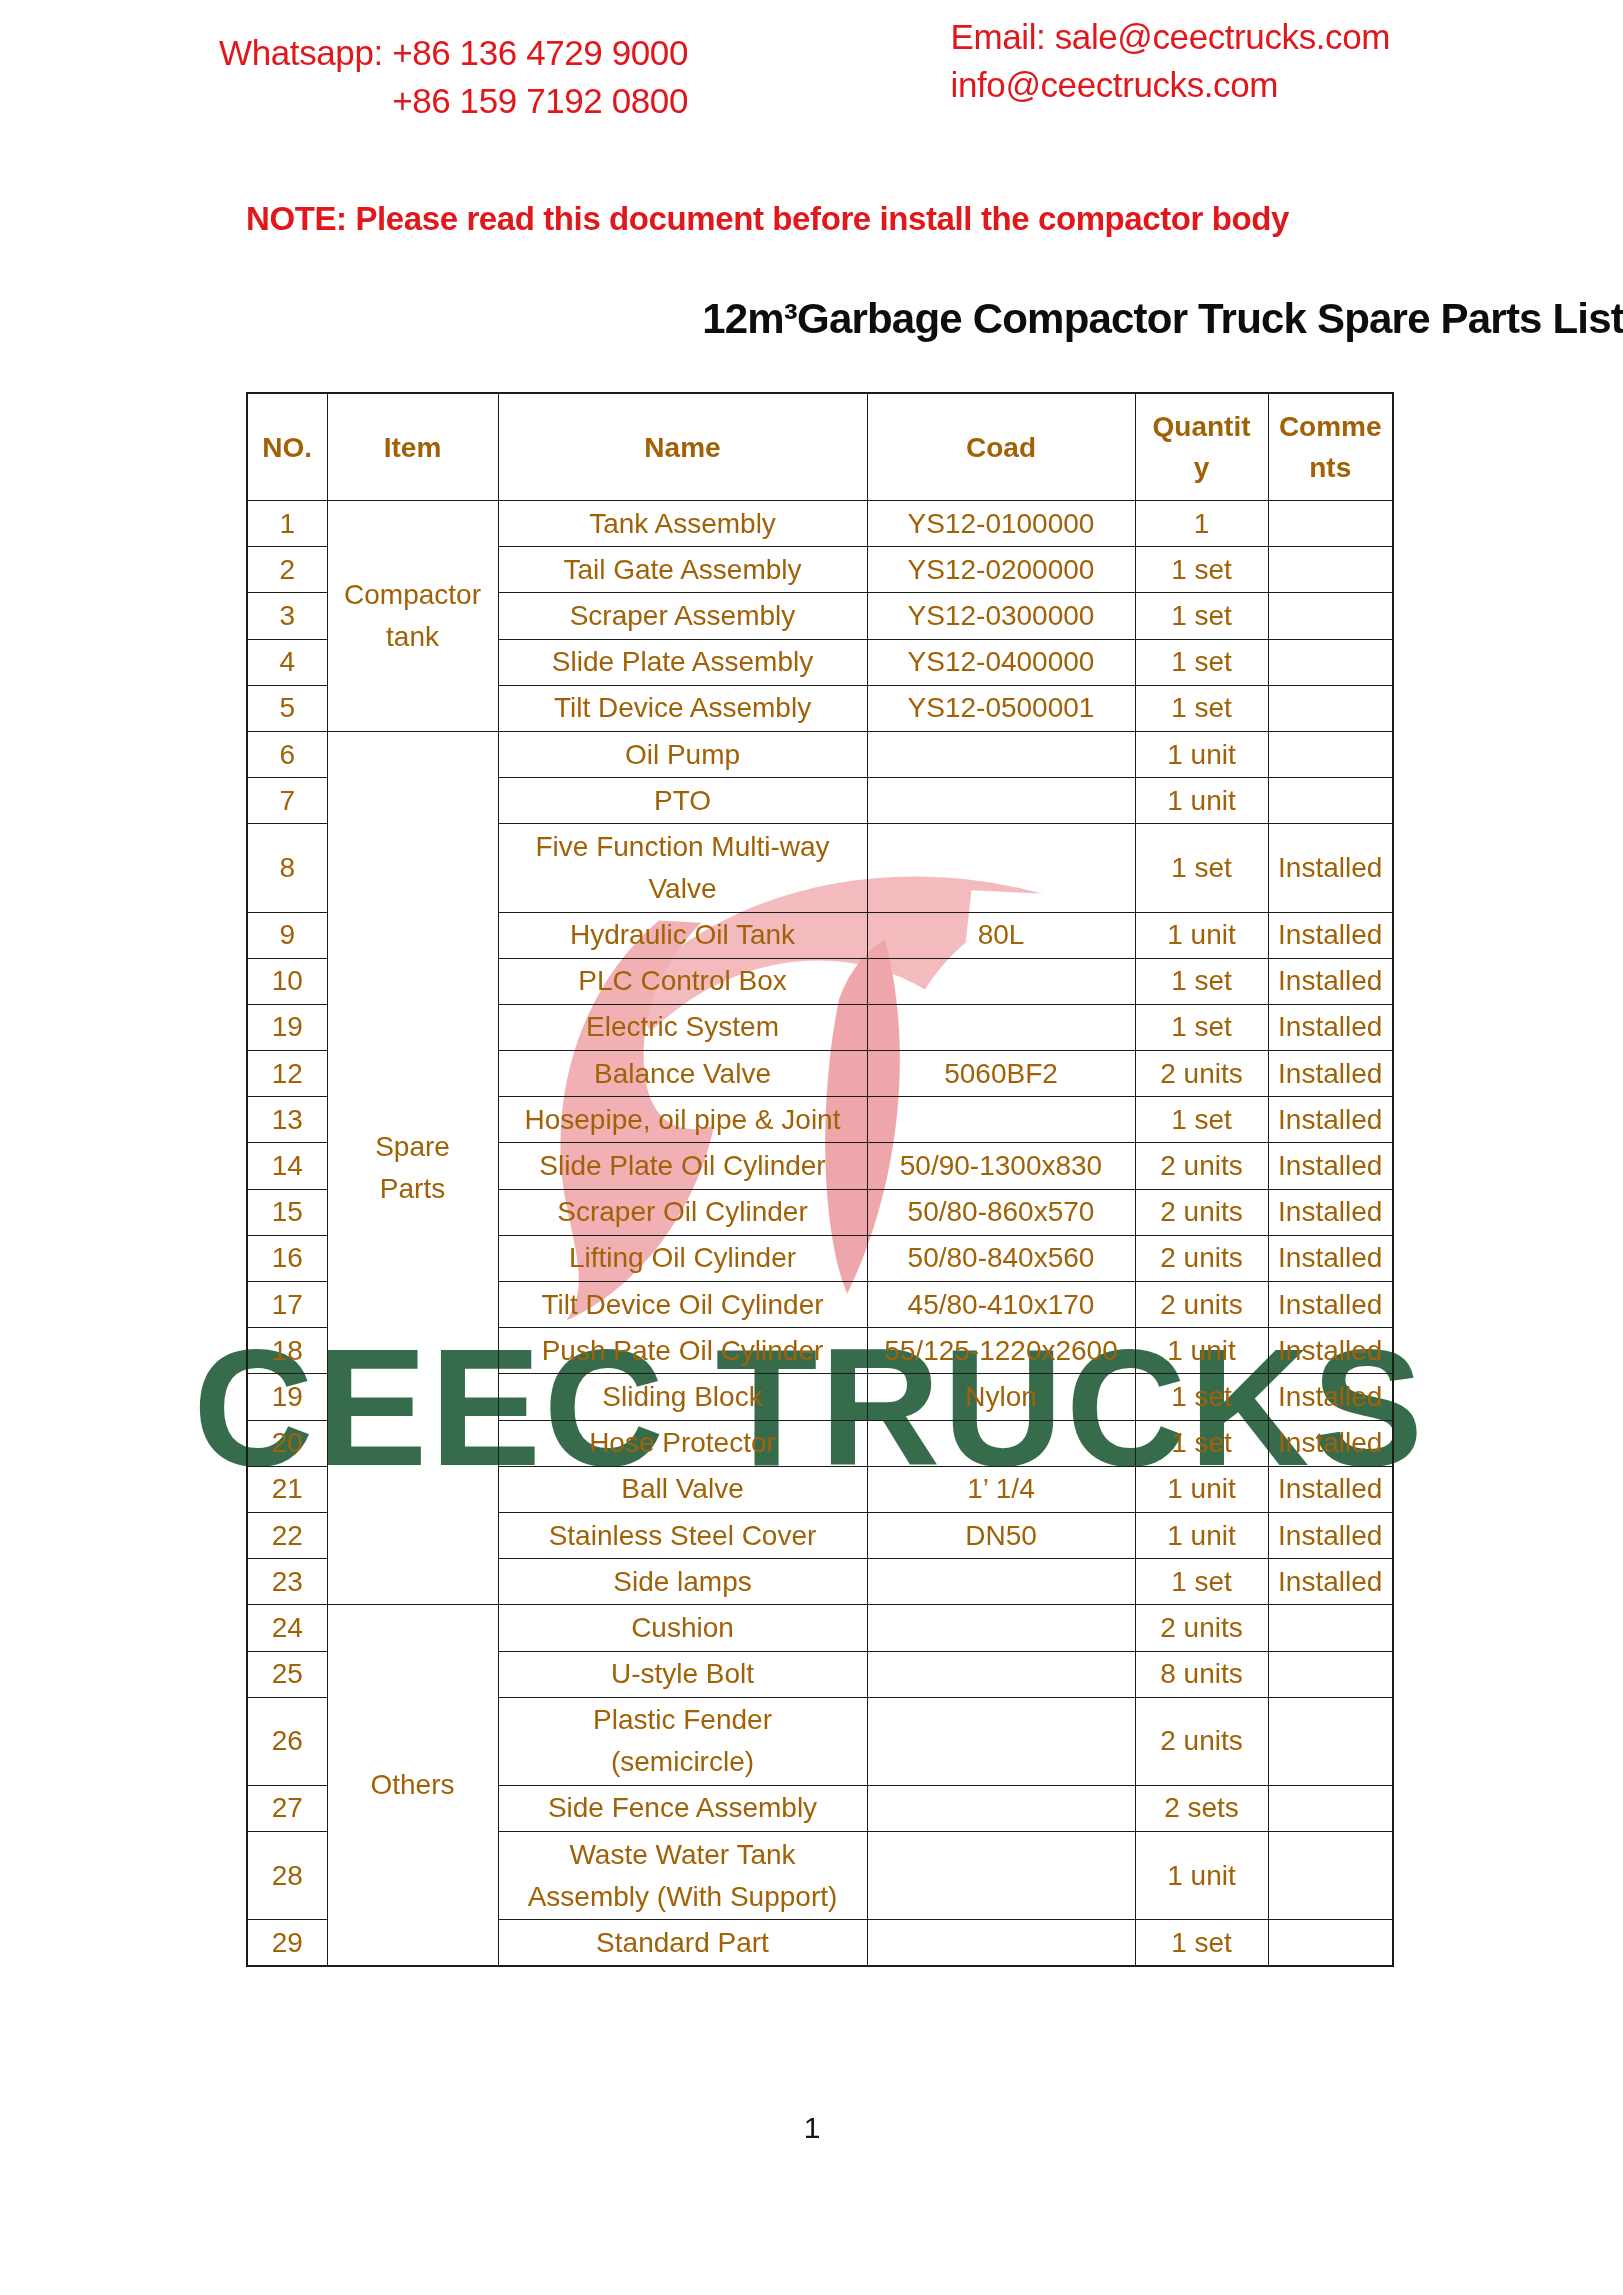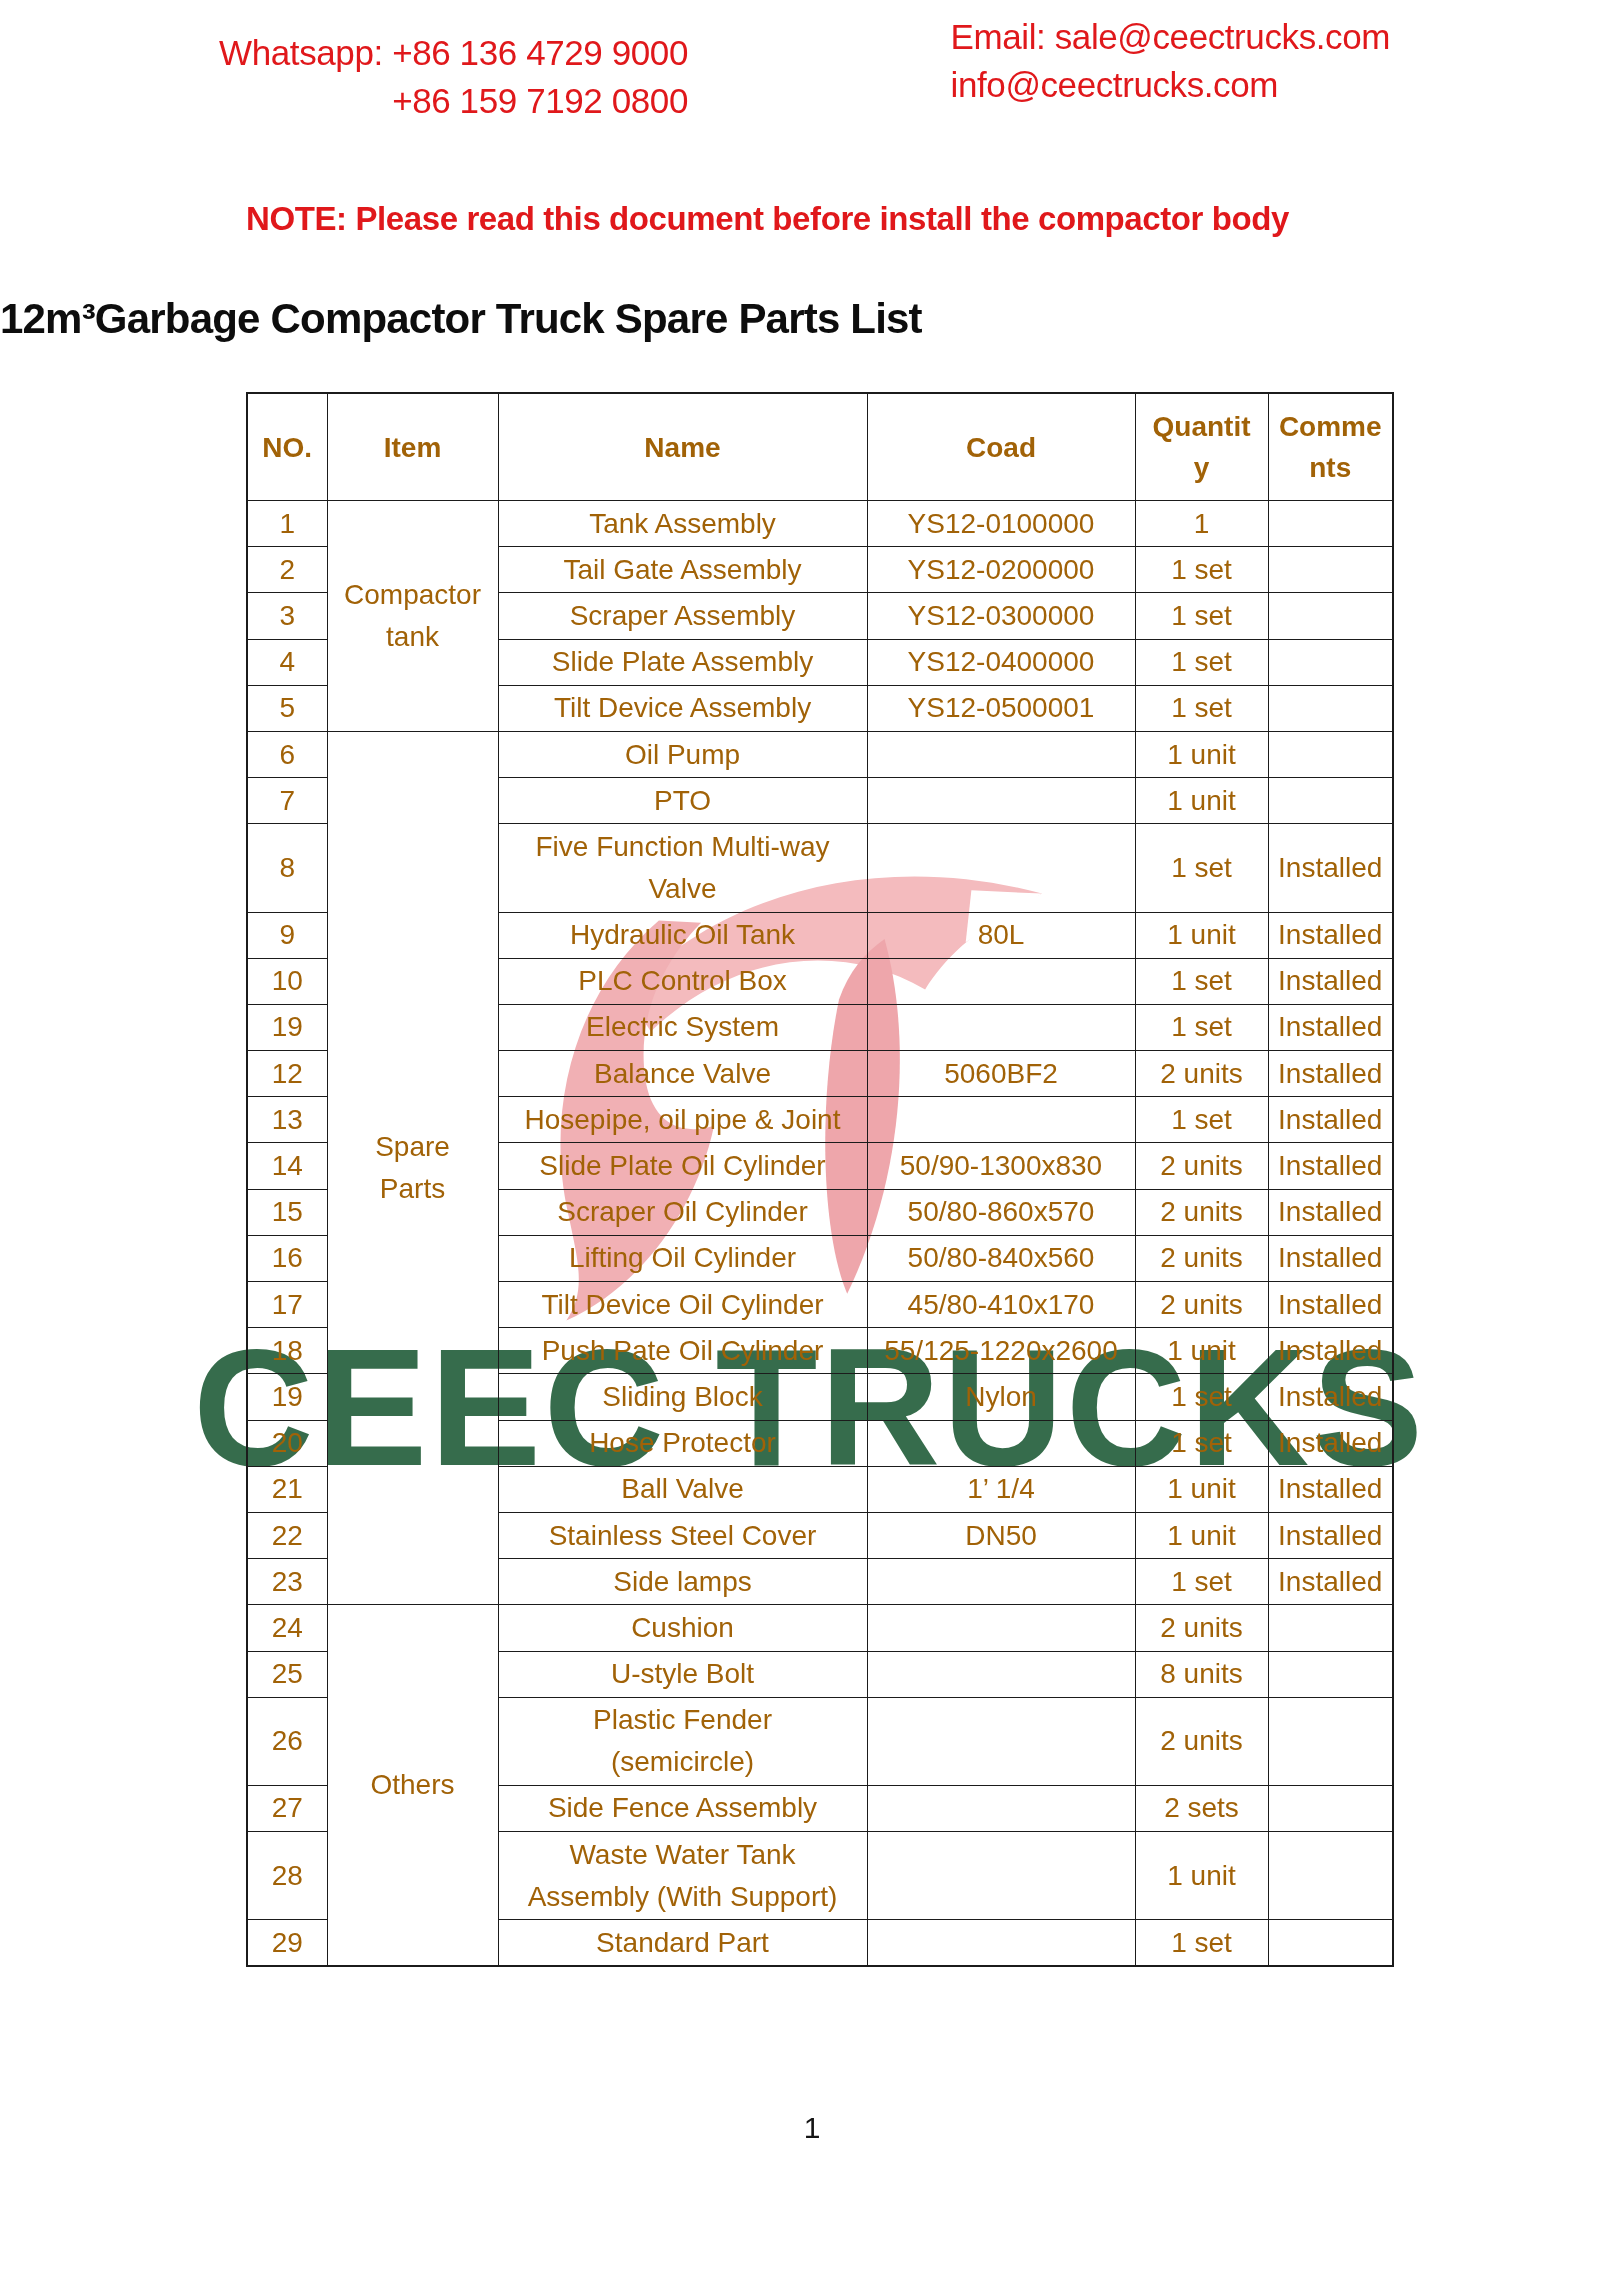--- a/index.html
+++ b/index.html
@@ -58,21 +58,21 @@
     font-weight: bold;
     letter-spacing: -0.4px;
     white-space: nowrap;
     z-index: 2;
   }
   .doc-title {
     position: absolute;
     left: 0;
     top: 295px;
     width: 100%;
-    text-align: left;
+    text-align: right;
     font-size: 42px;
     font-weight: bold;
     color: #0d0d0d;
     letter-spacing: -0.8px;
     margin: 0;
     z-index: 2;
   }
 
   
   .wm-logo {

